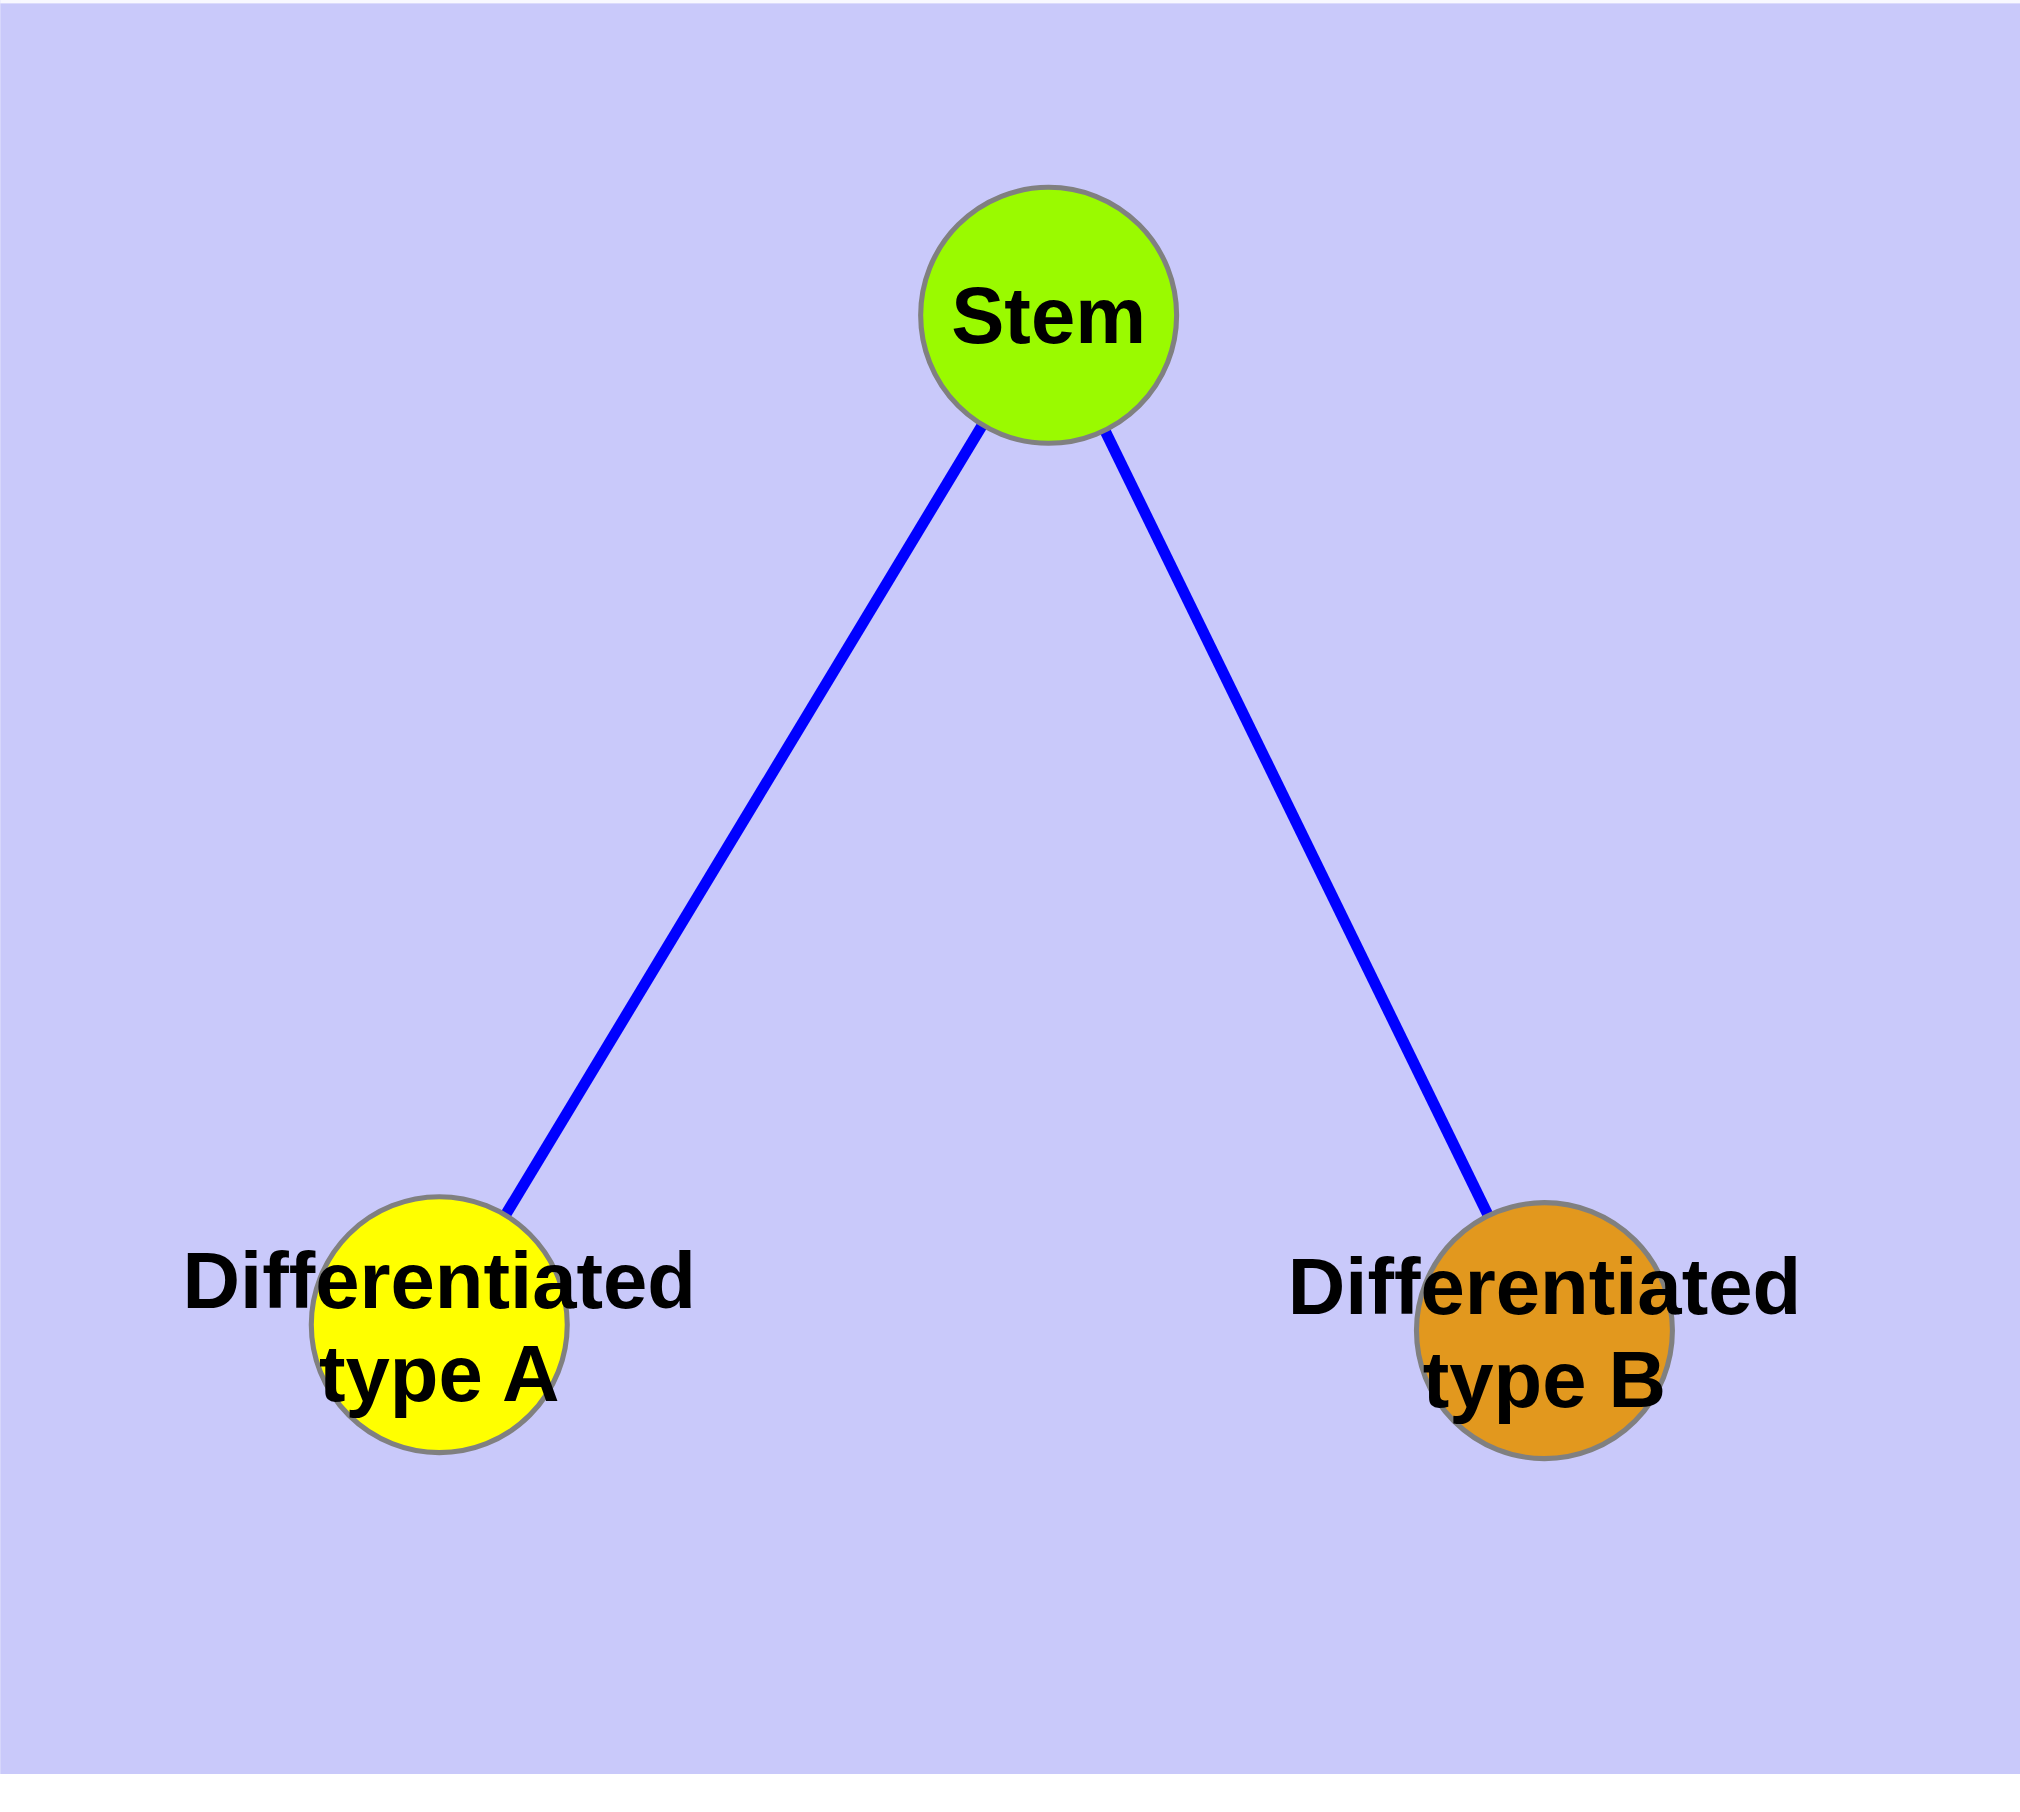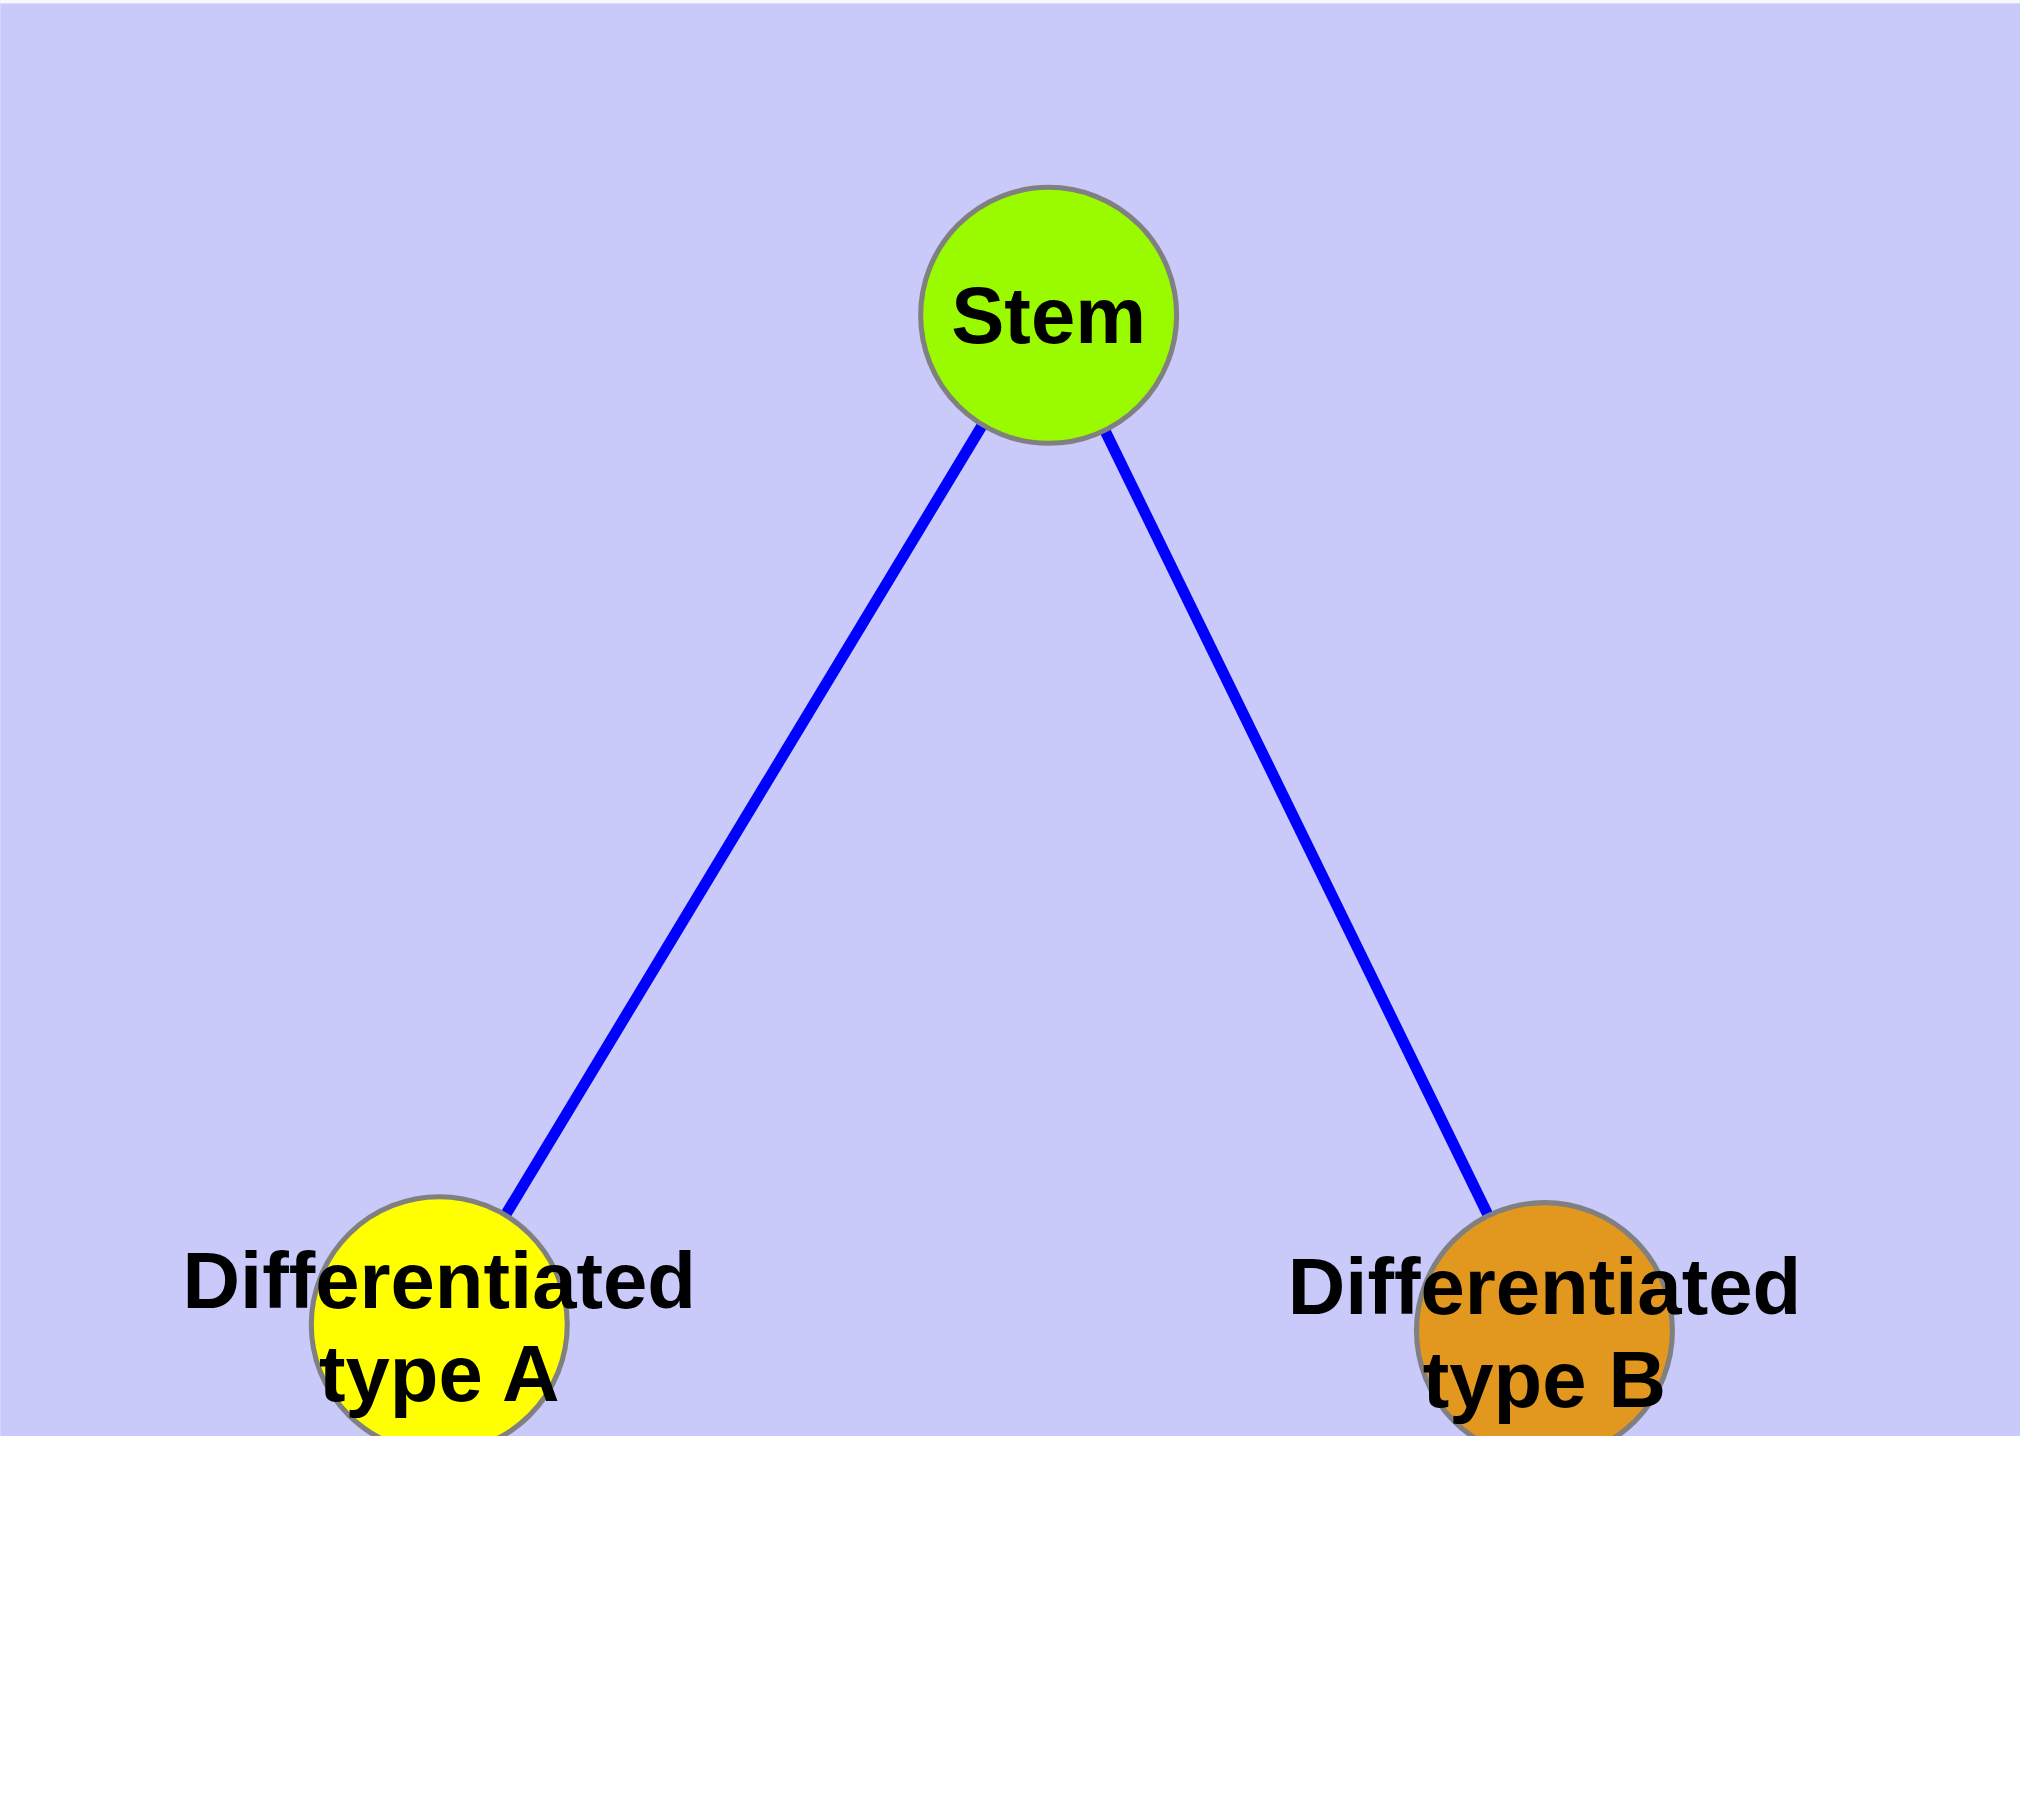--- a/index.html
+++ b/index.html
@@ -3,21 +3,21 @@
 <meta charset="utf-8">
 <style>
   html, body {
     margin: 0;
     padding: 0;
     background: #ffffff;
   }
   .canvas {
     position: relative;
     width: 2021px;
-    height: 1436px;
+    height: 1774px;
     overflow: hidden;
   }
   .canvas svg {
     display: block;
     width: 2021px;
     height: 1812px;
   }
   .node-label, .node-label tspan {
     font-family: "Liberation Sans", sans-serif;
     font-weight: bold;

